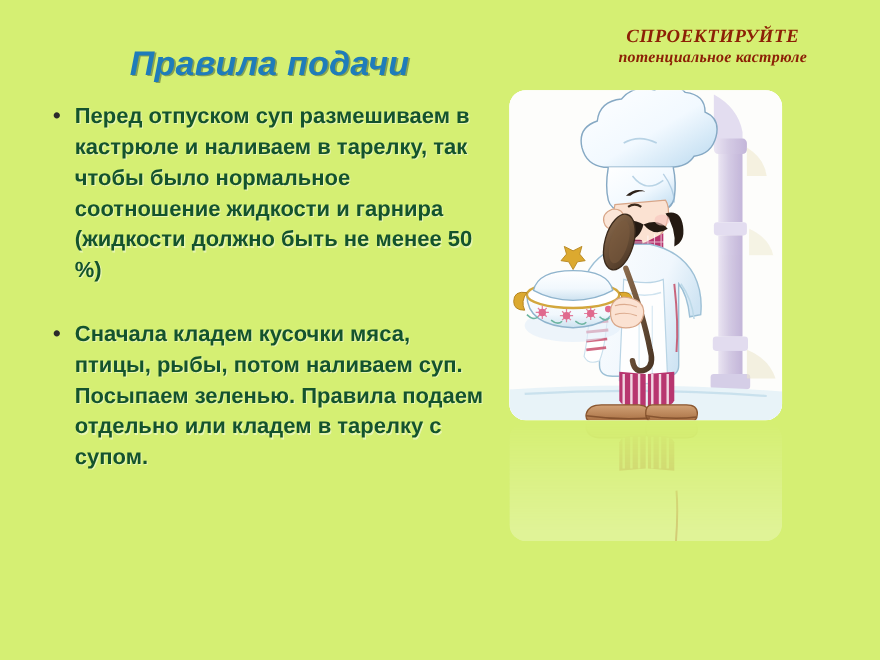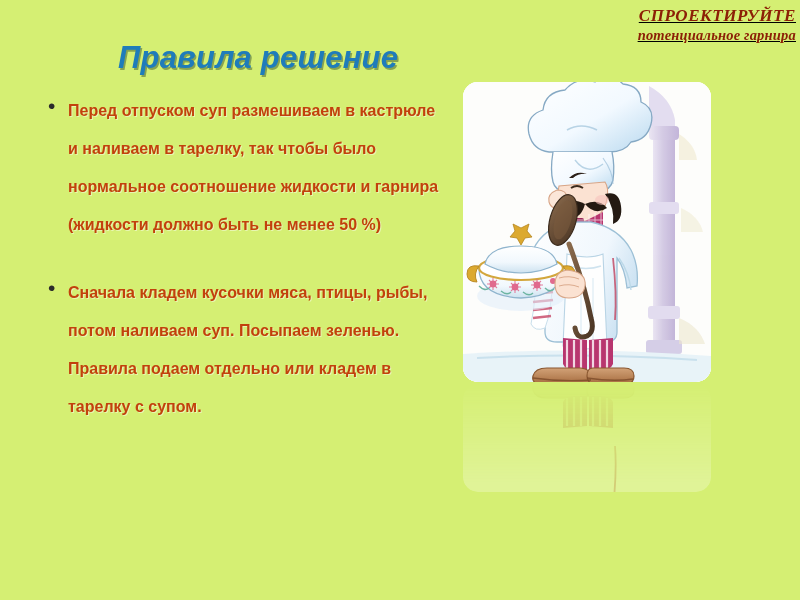--- a/index.html
+++ b/index.html
@@ -17,25 +17,24 @@
     width: 800px;
     height: 600px;
     background: #d5ef73;
     overflow: hidden;
   }
 
   
   #corner-note {
     position: absolute;
     left: 500px;
-    top: 7px;
+    top: 24px;
     width: 296px;
-    text-align: right;
+    text-align: center;
     line-height: 1.0;
-    text-decoration: underline;
   }
   #corner-note .line1 {
     display: block;
     font-family: "Liberation Serif", serif;
     font-weight: bold;
     font-style: italic;
     font-size: 17px;
     letter-spacing: 0.6px;
     color: #8c2006;
   }
@@ -82,24 +81,24 @@
     width: 26px;
     font-size: 21px;
     line-height: 27px;
     color: #2b2b2b;
     text-align: left;
     padding-left: 6px;
     box-sizing: border-box;
   }
   .bullet-text {
     flex: 1 1 auto;
-    font-size: 16px;
+    font-size: 20px;
     font-weight: bold;
-    line-height: 38px;
-    color: #c2410c;
+    line-height: 28px;
+    color: #14532d;
     text-shadow: 1px 1px 0 rgba(255,255,255,0.45);
   }
 
   
   #picture-card {
     position: absolute;
     left: 463px;
     top: 82px;
     width: 248px;
     height: 300px;
@@ -134,24 +133,24 @@
   }
   .chef-svg { display: block; width: 100%; height: 100%; }
 </style>
 </head>
 <body>
 
 <div id="slide">
 
   <div id="corner-note">
     <span class="line1">СПРОЕКТИРУЙТЕ</span>
-    <span class="line2">потенциальное гарнира</span>
+    <span class="line2">потенциальное кастрюле</span>
   </div>
 
-  <div id="slide-title">Правила решение</div>
+  <div id="slide-title">Правила подачи</div>
 
   <div id="body-text">
 
     <div class="bullet-item">
       <div class="bullet-dot">•</div>
       <div class="bullet-text">Перед отпуском суп размешиваем в кастрюле и наливаем в тарелку, так чтобы было нормальное соотношение жидкости и гарнира (жидкости должно быть не менее 50 %)</div>
     </div>
 
     <div class="bullet-item">
       <div class="bullet-dot">•</div>

